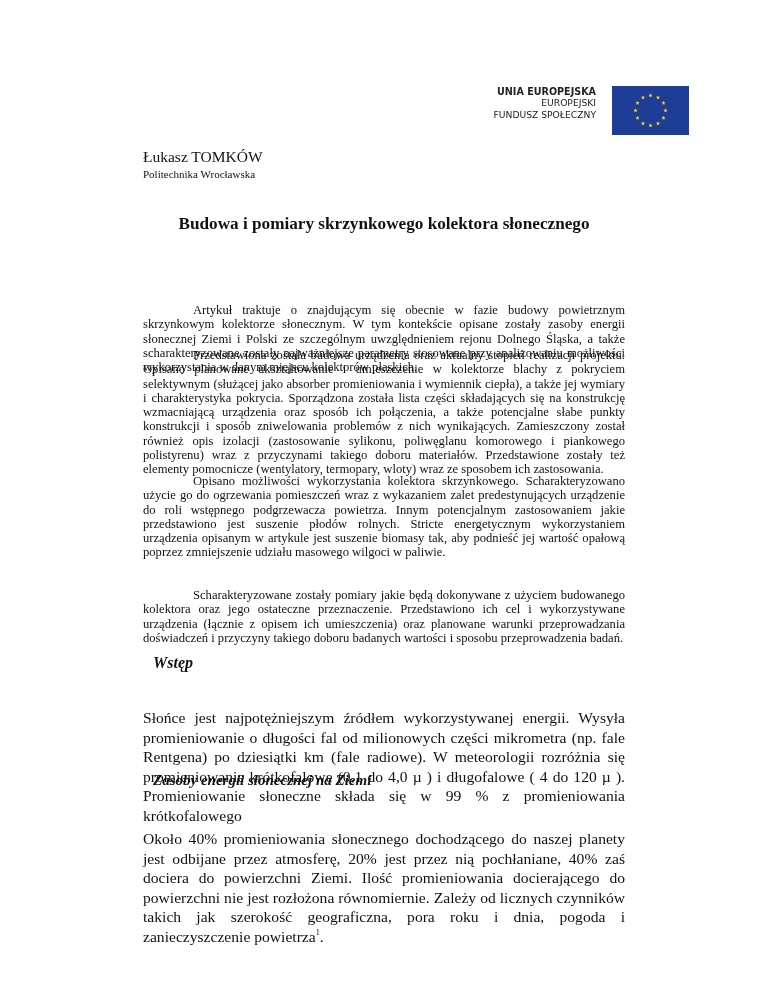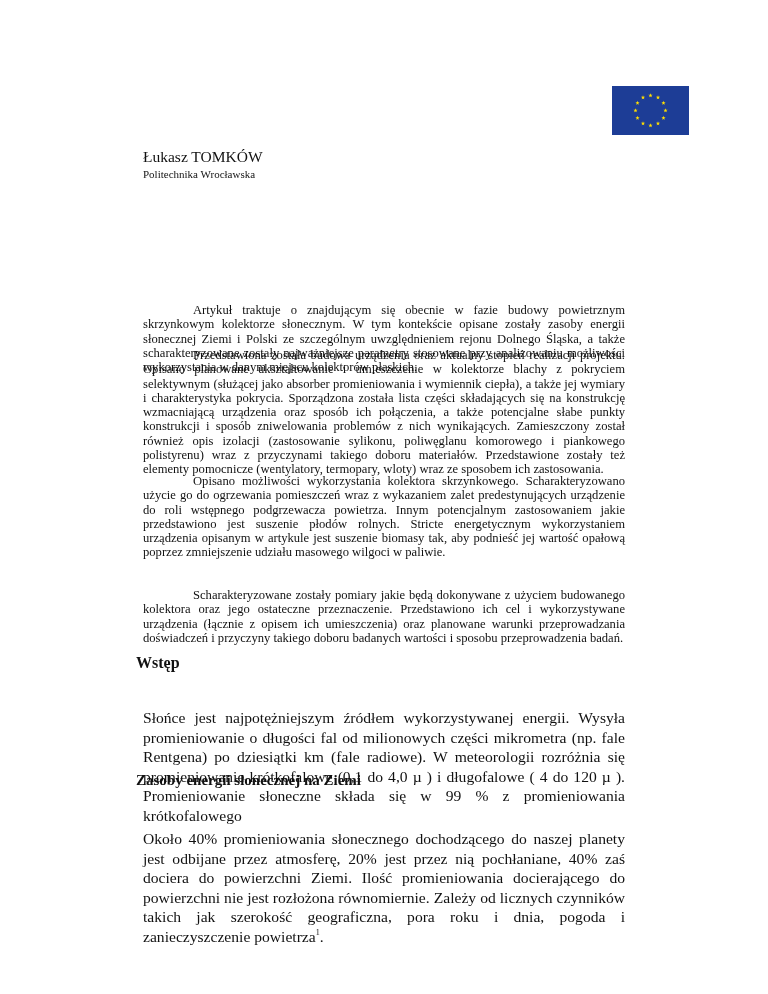--- a/index.html
+++ b/index.html
@@ -25,56 +25,62 @@
   .author { position: absolute; left: 143px; top: 148px; font-size: 15.5px; }
   .affil { position: absolute; left: 143px; top: 168px; font-size: 11px; text-align: center; }
 
   .title { position: absolute; left: 0; width: 768px; top: 214px; text-align: center;
            font-weight: bold; font-size: 17.2px; }
 
   .abstract { position: absolute; left: 143px; width: 482px; font-size: 12.6px; line-height: 14.3px;
               text-align: justify; }
   .abstract p { margin: 0; text-indent: 50px; }
 
-  .heading { position: absolute; left: 136px; font-weight: bold; }
+  .heading { position: absolute; left: 153px; font-weight: bold; font-style: italic; }
   .h1 { font-size: 16px; }
   .h2 { font-size: 15px; }
 
   .body-text { position: absolute; left: 143px; width: 482px; font-size: 15.6px; line-height: 19.6px;
                text-align: justify; margin-top: 24px; }
   .body-text p { margin: 0; }
   sup { font-size: 8px; vertical-align: 7px; line-height: 0; }
 </style>
 </head>
 <body>
 
 <div class="page">
 
 
   <div class="logo-eu">
+    <div class="eu-text">
+      <div class="eu-main">UNIA EUROPEJSKA</div>
+      <div>EUROPEJSKI</div>
+      <div>FUNDUSZ SPOŁECZNY</div>
+    </div>
     <svg class="eu-flag" id="eu-flag" viewBox="0 0 77 49">
       <rect x="0" y="0" width="77" height="49" fill="#1d3d96"></rect>
     <polygon points="38.50,7.30 39.04,8.75 40.59,8.82 39.38,9.79 39.79,11.28 38.50,10.42 37.21,11.28 37.62,9.79 36.41,8.82 37.96,8.75" fill="#ffde00"></polygon>
         <polygon points="46.00,9.31 46.54,10.76 48.09,10.83 46.88,11.80 47.29,13.29 46.00,12.43 44.71,13.29 45.12,11.80 43.91,10.83 45.46,10.76" fill="#ffde00"></polygon>
         <polygon points="51.49,14.80 52.03,16.25 53.58,16.32 52.37,17.29 52.78,18.78 51.49,17.92 50.20,18.78 50.61,17.29 49.40,16.32 50.95,16.25" fill="#ffde00"></polygon>
         <polygon points="53.50,22.30 54.04,23.75 55.59,23.82 54.38,24.79 54.79,26.28 53.50,25.42 52.21,26.28 52.62,24.79 51.41,23.82 52.96,23.75" fill="#ffde00"></polygon>
         <polygon points="51.49,29.80 52.03,31.25 53.58,31.32 52.37,32.29 52.78,33.78 51.49,32.92 50.20,33.78 50.61,32.29 49.40,31.32 50.95,31.25" fill="#ffde00"></polygon>
         <polygon points="46.00,35.29 46.54,36.74 48.09,36.81 46.88,37.78 47.29,39.27 46.00,38.41 44.71,39.27 45.12,37.78 43.91,36.81 45.46,36.74" fill="#ffde00"></polygon>
         <polygon points="38.50,37.30 39.04,38.75 40.59,38.82 39.38,39.79 39.79,41.28 38.50,40.42 37.21,41.28 37.62,39.79 36.41,38.82 37.96,38.75" fill="#ffde00"></polygon>
         <polygon points="31.00,35.29 31.54,36.74 33.09,36.81 31.88,37.78 32.29,39.27 31.00,38.41 29.71,39.27 30.12,37.78 28.91,36.81 30.46,36.74" fill="#ffde00"></polygon>
         <polygon points="25.51,29.80 26.05,31.25 27.60,31.32 26.39,32.29 26.80,33.78 25.51,32.92 24.22,33.78 24.63,32.29 23.42,31.32 24.97,31.25" fill="#ffde00"></polygon>
         <polygon points="23.50,22.30 24.04,23.75 25.59,23.82 24.38,24.79 24.79,26.28 23.50,25.42 22.21,26.28 22.62,24.79 21.41,23.82 22.96,23.75" fill="#ffde00"></polygon>
         <polygon points="25.51,14.80 26.05,16.25 27.60,16.32 26.39,17.29 26.80,18.78 25.51,17.92 24.22,18.78 24.63,17.29 23.42,16.32 24.97,16.25" fill="#ffde00"></polygon>
         <polygon points="31.00,9.31 31.54,10.76 33.09,10.83 31.88,11.80 32.29,13.29 31.00,12.43 29.71,13.29 30.12,11.80 28.91,10.83 30.46,10.76" fill="#ffde00"></polygon>
       </svg>
   </div>
 
   <div class="author">Łukasz TOMKÓW</div>
   <div class="affil">Politechnika Wrocławska</div>
 
+  <div class="title">Budowa i pomiary skrzynkowego kolektora słonecznego</div>
 
   <div class="abstract" style="top:266px;margin-top:37px;">
     <p>Artykuł traktuje o znajdującym się obecnie w fazie budowy powietrznym skrzynkowym kolektorze słonecznym. W tym kontekście opisane zostały zasoby energii słonecznej Ziemi i Polski ze szczególnym uwzględnieniem rejonu Dolnego Śląska, a także scharakteryzowane zostały najważniejsze parametry stosowane przy analizowaniu możliwości wykorzystania w danym miejscu kolektorów płaskich.</p>
   </div>
   <div class="abstract" style="top:348px;">
     <p>Przedstawiona została budowa urządzenia oraz aktualny stopień realizacji projektu. Opisano planowane ukształtowanie i umieszczenie w kolektorze blachy z pokryciem selektywnym (służącej jako absorber promieniowania i wymiennik ciepła), a także jej wymiary i charakterystyka pokrycia. Sporządzona została lista części składających się na konstrukcję wzmacniającą urządzenia oraz sposób ich połączenia, a także potencjalne słabe punkty konstrukcji i sposób zniwelowania problemów z nich wynikających. Zamieszczony został również opis izolacji (zastosowanie sylikonu, poliwęglanu komorowego i piankowego polistyrenu) wraz z przyczynami takiego doboru materiałów. Przedstawione zostały też elementy pomocnicze (wentylatory, termopary, wloty) wraz ze sposobem ich zastosowania.</p>
   </div>
   <div class="abstract" style="top:474px;">
     <p>Opisano możliwości wykorzystania kolektora skrzynkowego. Scharakteryzowano użycie go do ogrzewania pomieszczeń wraz z wykazaniem zalet predestynujących urządzenie do roli wstępnego podgrzewacza powietrza. Innym potencjalnym zastosowaniem jakie przedstawiono jest suszenie płodów rolnych. Stricte energetycznym wykorzystaniem urządzenia opisanym w artykule jest suszenie biomasy tak, aby podnieść jej wartość opałową poprzez zmniejszenie udziału masowego wilgoci w paliwie.</p>
   </div>

